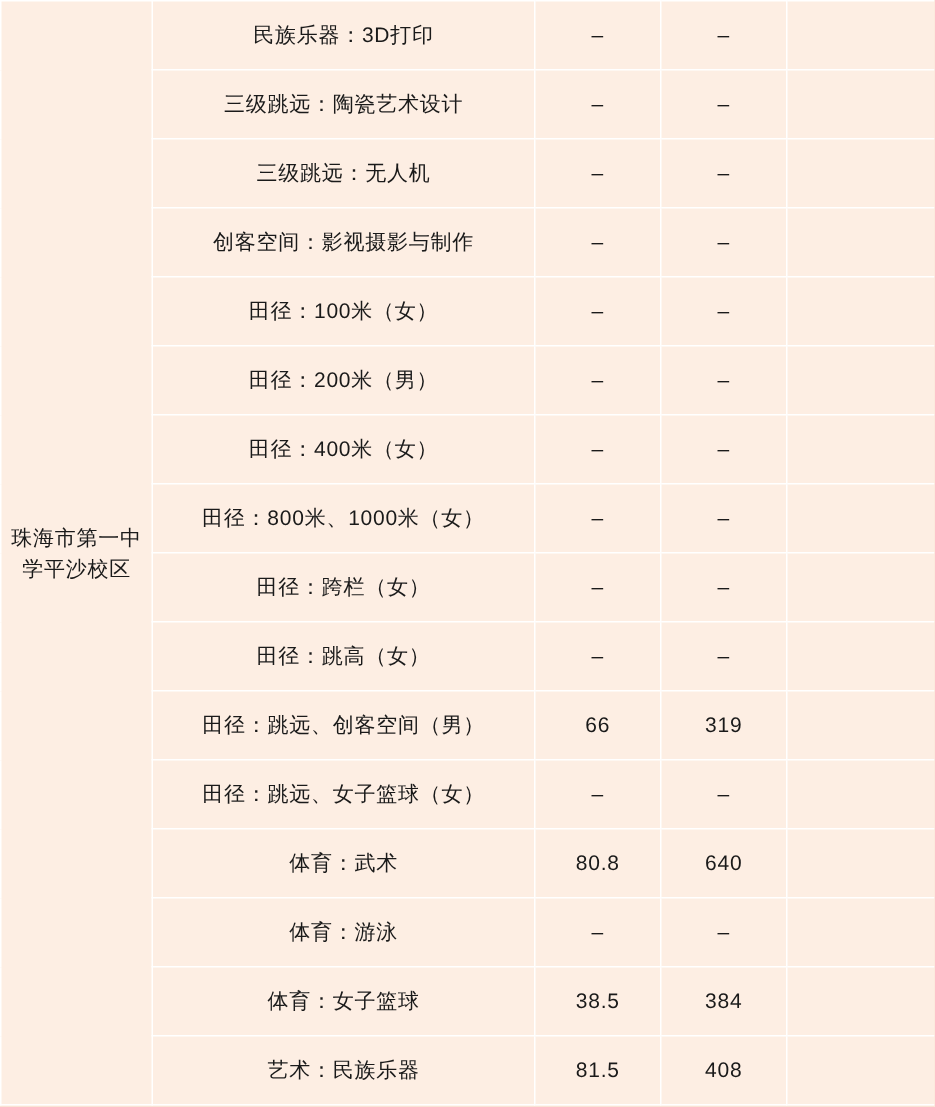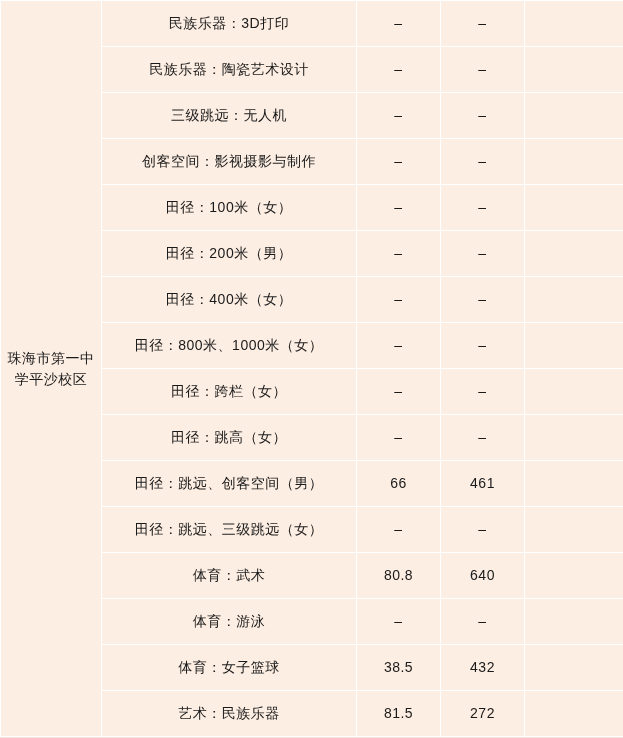--- a/index.html
+++ b/index.html
@@ -71,21 +71,21 @@
     <tbody>
 
     <tr>
           <td class="col-school" rowspan="16">珠海市第一中学平沙校区</td>
           <td class="col-major">民族乐器：3D打印</td>
           <td class="col-score">–</td>
           <td class="col-rank">–</td>
           <td class="col-tail"></td>
         </tr>
         <tr>
-          <td class="col-major">民族乐器：陶瓷艺术设计</td>
+          <td class="col-major">三级跳远：陶瓷艺术设计</td>
           <td class="col-score">–</td>
           <td class="col-rank">–</td>
           <td class="col-tail"></td>
         </tr>
         <tr>
           <td class="col-major">三级跳远：无人机</td>
           <td class="col-score">–</td>
           <td class="col-rank">–</td>
           <td class="col-tail"></td>
         </tr>
@@ -127,48 +127,48 @@
         </tr>
         <tr>
           <td class="col-major">田径：跳高（女）</td>
           <td class="col-score">–</td>
           <td class="col-rank">–</td>
           <td class="col-tail"></td>
         </tr>
         <tr>
           <td class="col-major">田径：跳远、创客空间（男）</td>
           <td class="col-score">66</td>
-          <td class="col-rank">461</td>
+          <td class="col-rank">319</td>
           <td class="col-tail"></td>
         </tr>
         <tr>
-          <td class="col-major">田径：跳远、三级跳远（女）</td>
+          <td class="col-major">田径：跳远、女子篮球（女）</td>
           <td class="col-score">–</td>
           <td class="col-rank">–</td>
           <td class="col-tail"></td>
         </tr>
         <tr>
           <td class="col-major">体育：武术</td>
           <td class="col-score">80.8</td>
           <td class="col-rank">640</td>
           <td class="col-tail"></td>
         </tr>
         <tr>
           <td class="col-major">体育：游泳</td>
           <td class="col-score">–</td>
           <td class="col-rank">–</td>
           <td class="col-tail"></td>
         </tr>
         <tr>
           <td class="col-major">体育：女子篮球</td>
           <td class="col-score">38.5</td>
-          <td class="col-rank">432</td>
+          <td class="col-rank">384</td>
           <td class="col-tail"></td>
         </tr>
         <tr>
           <td class="col-major">艺术：民族乐器</td>
           <td class="col-score">81.5</td>
-          <td class="col-rank">272</td>
+          <td class="col-rank">408</td>
           <td class="col-tail"></td>
         </tr>
       </tbody>
   </table>
 </div>
 
 </body></html>

